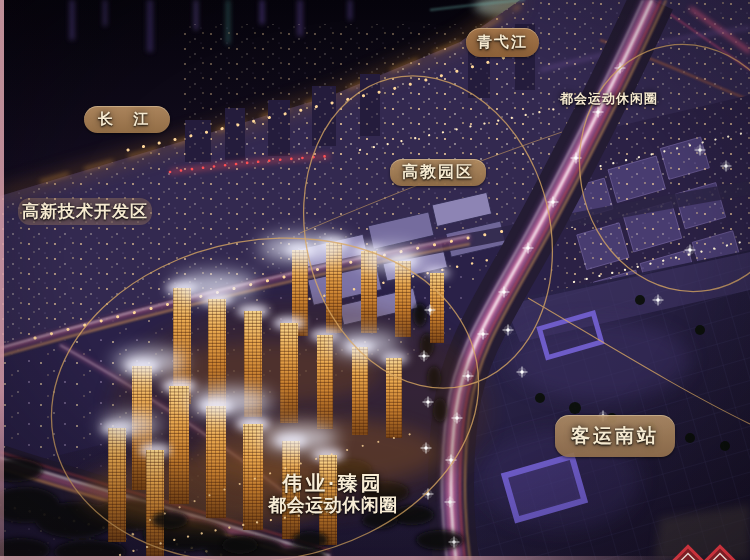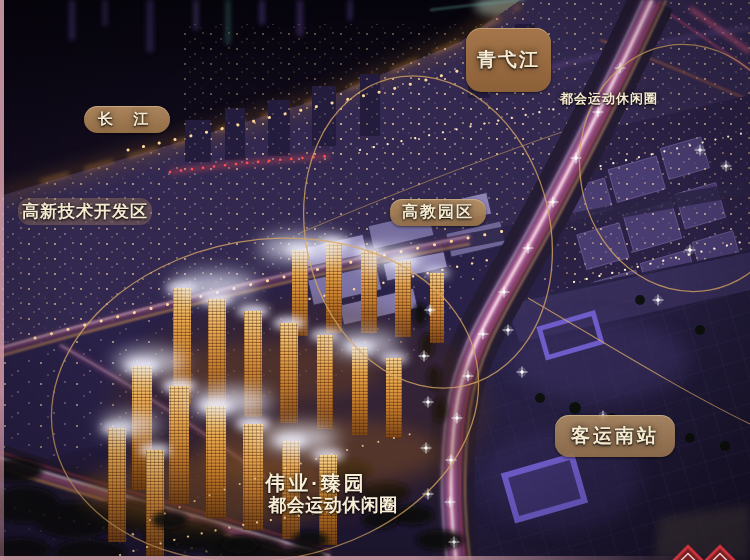--- a/index.html
+++ b/index.html
@@ -4,26 +4,26 @@
 <style>
   html,body{margin:0;padding:0;background:#000;}
   .stage{position:relative;width:750px;height:560px;overflow:hidden;
          font-family:"Liberation Sans","DejaVu Sans",sans-serif;background:#120c1e;}
   .scene{position:absolute;left:0;top:0;}
   .label{position:absolute;color:#f6ead0;font-weight:bold;white-space:nowrap;
          text-shadow:0 1px 2px rgba(0,0,0,.95),0 0 7px rgba(0,0,0,.7);}
   .pill{background:linear-gradient(180deg,#b28a5e,#97714a);
         border-radius:15px;box-shadow:0 1px 3px rgba(0,0,0,.55), inset 0 1px 0 rgba(255,240,210,.35);}
   .lb-changjiang{left:84px;top:66px;padding:4px 14px;font-size:15px;letter-spacing:8px;background:linear-gradient(180deg,#ab845c,#926d46);margin-top:40px;}
-  .lb-qingyi{left:466px;top:28px;padding:19px 11px;font-size:19px;letter-spacing:2px;background:linear-gradient(180deg,#a5764a,#8c6038);}
+  .lb-qingyi{left:466px;top:28px;padding:5px 11px;font-size:15px;letter-spacing:2px;background:linear-gradient(180deg,#a5764a,#8c6038);}
   .lb-leisure{left:560px;top:90px;font-size:13px;letter-spacing:1px;}
-  .lb-gaojiao{left:390px;top:159px;padding:3px 12px;font-size:16px;letter-spacing:2px;border-radius:12px;background:linear-gradient(180deg,rgba(181,142,97,.95),rgba(150,113,72,.95));margin-top:40px;}
+  .lb-gaojiao{left:390px;top:159px;padding:3px 12px;font-size:16px;letter-spacing:2px;border-radius:12px;background:linear-gradient(180deg,rgba(181,142,97,.95),rgba(150,113,72,.95));}
   .lb-hightech{left:18px;top:198px;font-size:17px;letter-spacing:1px;padding:2px 4px;border-radius:12px;background:rgba(190,150,104,.33);}
   .lb-station{left:555px;top:415px;padding:8px 16px;font-size:19px;letter-spacing:3px;border-radius:14px;background:linear-gradient(180deg,rgba(175,140,100,.92),rgba(146,112,76,.92));}
-  .lb-project{left:234px;top:470px;width:164px;text-align:center;font-size:20px;letter-spacing:3px;color:#f8edd6;}
+  .lb-project{left:251px;top:470px;width:164px;text-align:center;font-size:20px;letter-spacing:3px;color:#f8edd6;}
   .lb-tagline{left:251px;top:493px;width:164px;text-align:center;font-size:18px;letter-spacing:.5px;color:#f8edd6;}
   .edge-left{position:absolute;left:0;top:0;width:4px;height:560px;background:linear-gradient(180deg,#dfa8b2,#d49aa6 70%,rgba(212,154,166,.4));opacity:.85;}
   .edge-bottom{position:absolute;left:0;top:556px;width:750px;height:4px;background:linear-gradient(90deg,#dca7b1 0%,#d7a2ac 55%,rgba(215,162,172,0) 92%);opacity:.85;}
   .logo{position:absolute;right:2px;bottom:0;width:84px;height:20px;}
 </style>
 </head>
 <body>
 
 <div class="stage">
 

